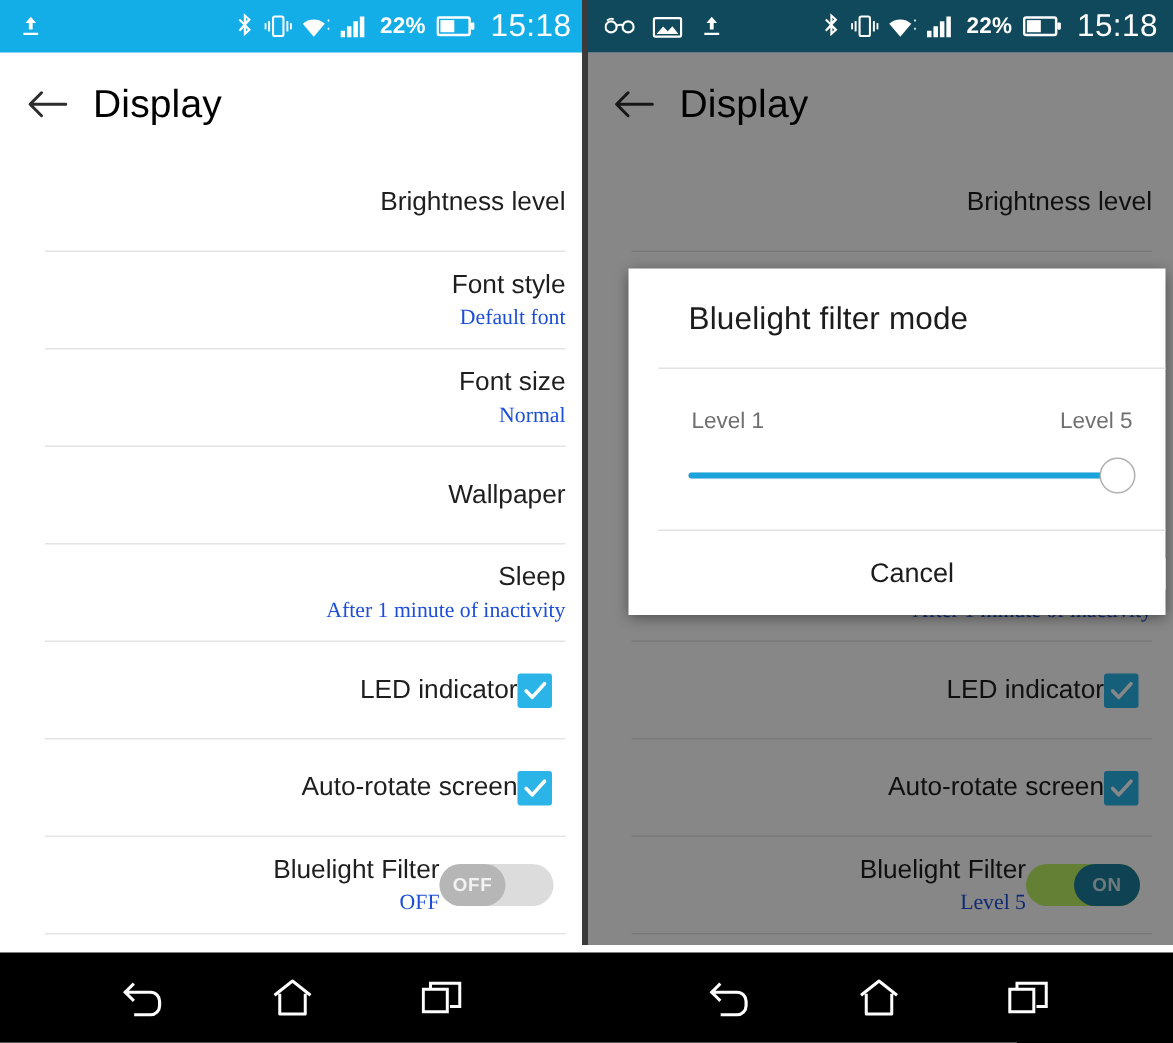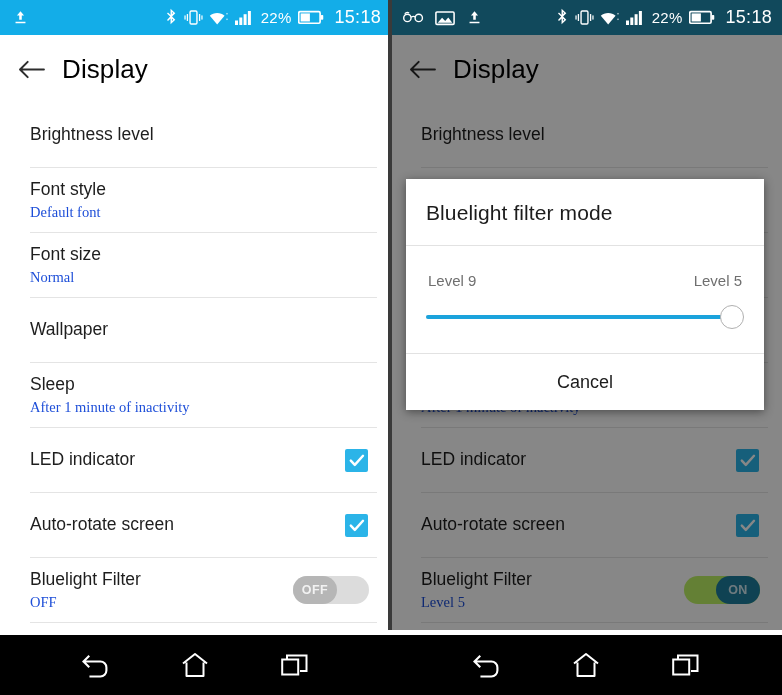--- a/index.html
+++ b/index.html
@@ -45,26 +45,26 @@
     color: #ffffff;
   }
   .statusbar.cyan { background: #13ADE8; }
   .statusbar.teal { background: #11495C; }
 
   .sb-left  { display: flex; align-items: center; gap: 11px; }
   .sb-right { display: flex; align-items: center; gap: 6px; margin-left: auto; }
 
   .sb-ico { display: inline-flex; align-items: center; justify-content: center; }
   .sb-pct {
-    font-size: 15px; font-weight: 400;
+    font-size: 15px; font-weight: 700;
     letter-spacing: .2px;
     margin: 0 1px 0 2px;
   }
   .sb-time {
-    font-size: 18px; font-weight: 400;
+    font-size: 21px; font-weight: 400;
     letter-spacing: .3px;
     margin-left: 4px;
   }
 
   
   .app-header {
     height: 68px;
     display: flex;
     align-items: center;
     padding-left: 14px;
@@ -76,21 +76,21 @@
     margin-right: 14px;
   }
   .app-title {
     font-size: 26px;
     font-weight: 400;
     color: #000000;
     letter-spacing: .1px;
   }
 
   
-  .list { padding: 0 0 0 16px; }
+  .list { padding: 0 0 0 16px; text-align: right; }
   .row {
     position: relative;
     padding: 0 14px 0 14px;
     display: flex;
     align-items: center;
     min-height: 64px;
   }
   .row-text { flex: 1 1 auto; }
   .row-title {
     font-size: 17.5px;
@@ -152,25 +152,26 @@
     left: 0; top: 35px;
     width: 391px; height: 595px;
     background: rgba(0,0,0,0.47);
     z-index: 20;
     pointer-events: none;
   }
 
   
   .dialog {
     position: absolute;
-    left: 15px; top: 179px;
+    left: 28px; top: 179px;
     width: 358px;
     background: #ffffff;
     z-index: 30;
     box-shadow: 0 2px 9px rgba(0,0,0,0.45);
+    padding-left: 20px;
   }
   .dialog-title {
     font-size: 21px;
     color: #1c1c1c;
     padding: 22px 20px 20px 20px;
     border-bottom: 1px solid #e2e2e2;
     letter-spacing: .1px;
   }
   .dialog-body {
     padding: 26px 20px 24px 20px;
@@ -550,21 +551,21 @@
       <div class="divider"></div>
 
     </div>
 
     <div class="scrim"></div>
 
     <div class="dialog">
       <div class="dialog-title">Bluelight filter mode</div>
       <div class="dialog-body">
         <div class="slider-labels">
-          <span>Level 9</span>
+          <span>Level 1</span>
           <span>Level 5</span>
         </div>
         <div class="slider">
           <div class="slider-track"></div>
           <div class="slider-fill" id="sliderFill" style="width: calc(100% - 12px); background: rgb(27, 163, 220);"></div>
           <div class="slider-thumb" id="sliderThumb" style="left: calc(100% - 24px);"></div>
         </div>
       </div>
       <div class="dialog-actions">
         <div class="dlg-btn">Cancel</div>

